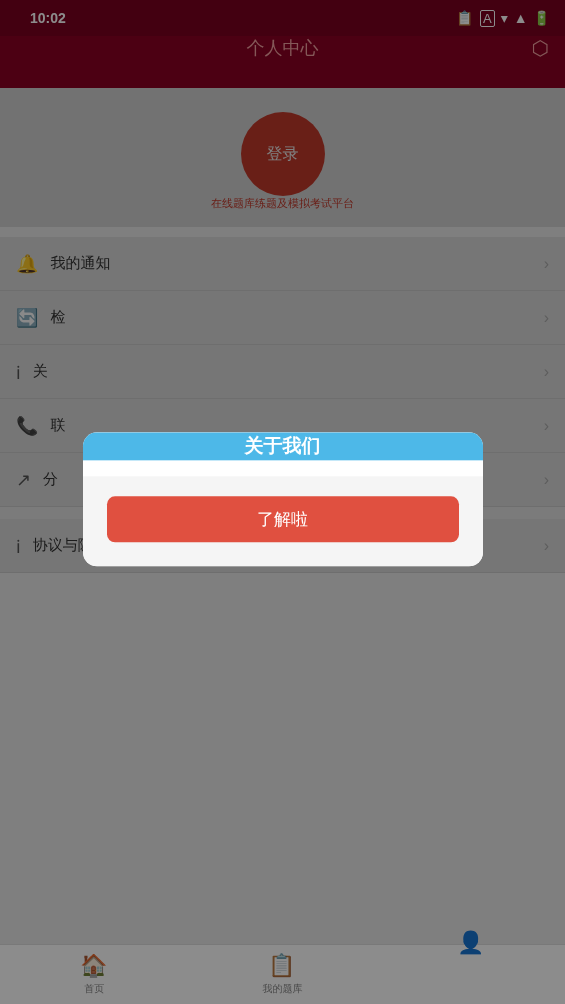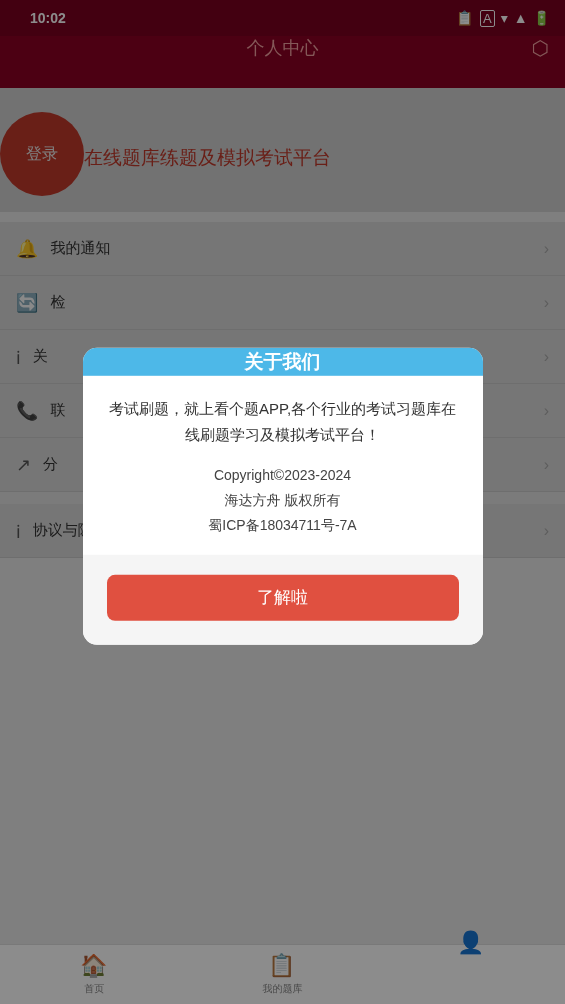--- a/index.html
+++ b/index.html
@@ -51,39 +51,39 @@
       background: #e8e8e8;
       height: calc(1004px - 36px - 52px - 60px);
       overflow: hidden;
       position: relative;
     }
 
     
     .profile-section {
       background: #d0d0d0;
       display: flex;
-      flex-direction: row;
+      flex-direction: column;
       align-items: center;
       padding: 24px 0 16px;
     }
     .avatar-circle {
       width: 84px;
       height: 84px;
       border-radius: 50%;
       background: #c0392b;
       display: flex;
       align-items: center;
       justify-content: center;
       color: #e8e8e8;
       font-size: 16px;
     }
     .platform-text {
       color: #c0392b;
-      font-size: 19px;
-      margin-top: 8px;
+      font-size: 11px;
+      margin-top: 0;
     }
 
     
     .menu-section {
       background: #e8e8e8;
       margin-top: 10px;
     }
     .menu-item {
       height: 54px;
       background: #d8d8d8;
@@ -267,28 +267,20 @@
     </div>
   </div>
 </div>
 
 <div class="overlay"></div>
 
 <div class="modal">
   <div class="modal-header">
     <span class="modal-title">关于我们</span>
   </div>
-  <div class="modal-body">
-    <p class="modal-description">考试刷题，就上看个题APP,各个行业的考试习题库在线刷题学习及模拟考试平台！</p>
-    <div class="modal-copyright">
-      <div>Copyright©2023-2024</div>
-      <div>海达方舟 版权所有</div>
-      <div>蜀ICP备18034711号-7A</div>
-    </div>
-  </div>
   <div class="modal-footer">
     <button class="modal-btn">了解啦</button>
   </div>
 </div>
 
 <div class="bottom-nav">
   <div class="nav-item">
     <span class="nav-item-icon">🏠</span>
     <span class="nav-item-label">首页</span>
   </div>

